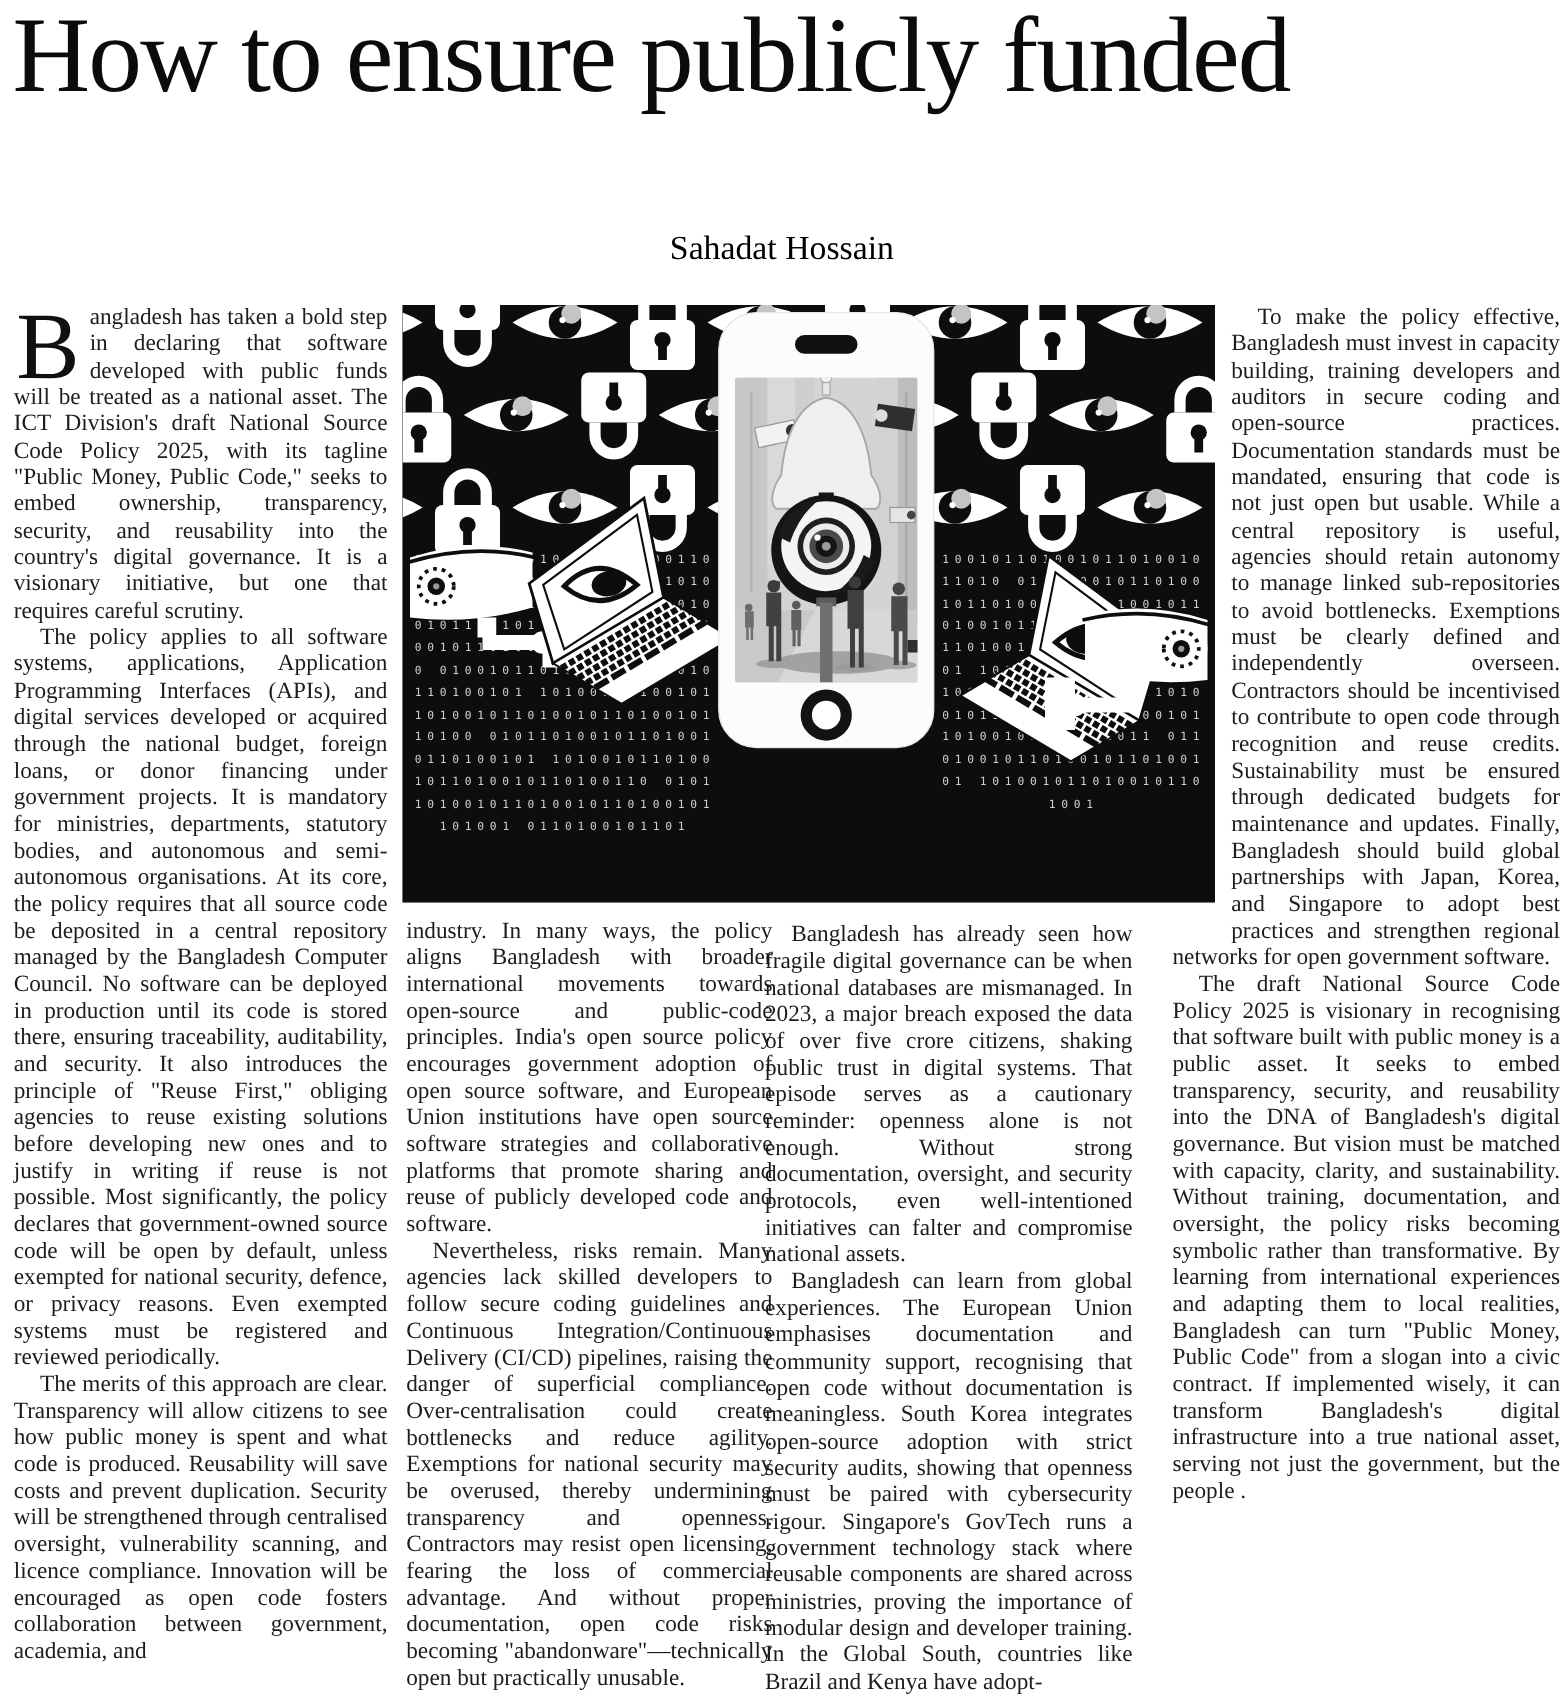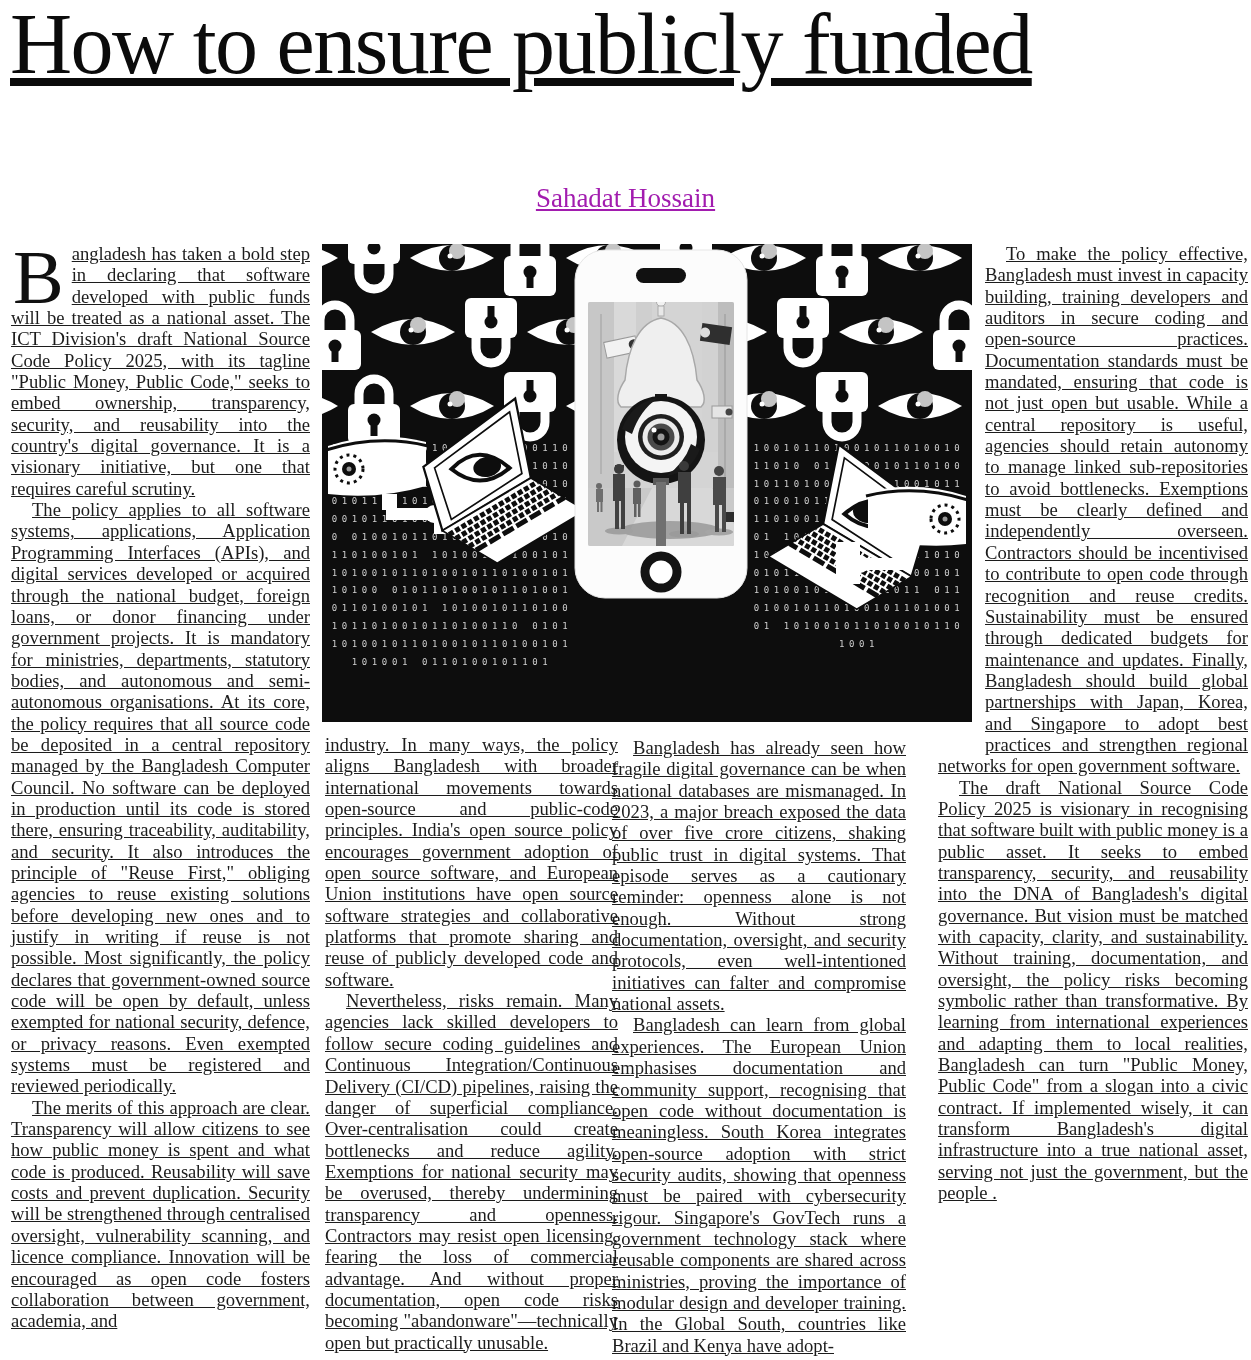--- a/index.html
+++ b/index.html
@@ -1,31 +1,31 @@
 <!DOCTYPE html>
 <html lang="en"><head>
 <meta charset="utf-8">
 <style>
   html,body{margin:0;padding:0;}
   body{
     width:1251px;height:1360px;position:relative;overflow:hidden;
     background:#ffffff;color:#1b1b1b;
     font-family:"Liberation Serif","DejaVu Serif",serif;
   }
-  .abs{position:absolute;text-decoration:underline;}
+  .abs{position:absolute;}
 
   
   #headline{
     left:10px;top:0px;width:1238px;
     font-size:86px;line-height:89px;letter-spacing:-1.5px;
     color:#0b0b0b;font-weight:400;white-space:nowrap;
   }
   #byline{
     left:0;top:183px;width:1251px;text-align:center;
-    font-size:27px;color:#a21caf;
+    font-size:27px;color:#000000;
   }
 
   
   .col{
     font-size:18.6px;line-height:21.35px;text-align:justify;
     color:#1c1c1c;hyphens:auto;-webkit-hyphens:auto;
   }
   .col p{margin:0;text-indent:21px;}
   .col p.cont{text-indent:0;}
   #col1{left:11px;top:243px;width:299px;}

